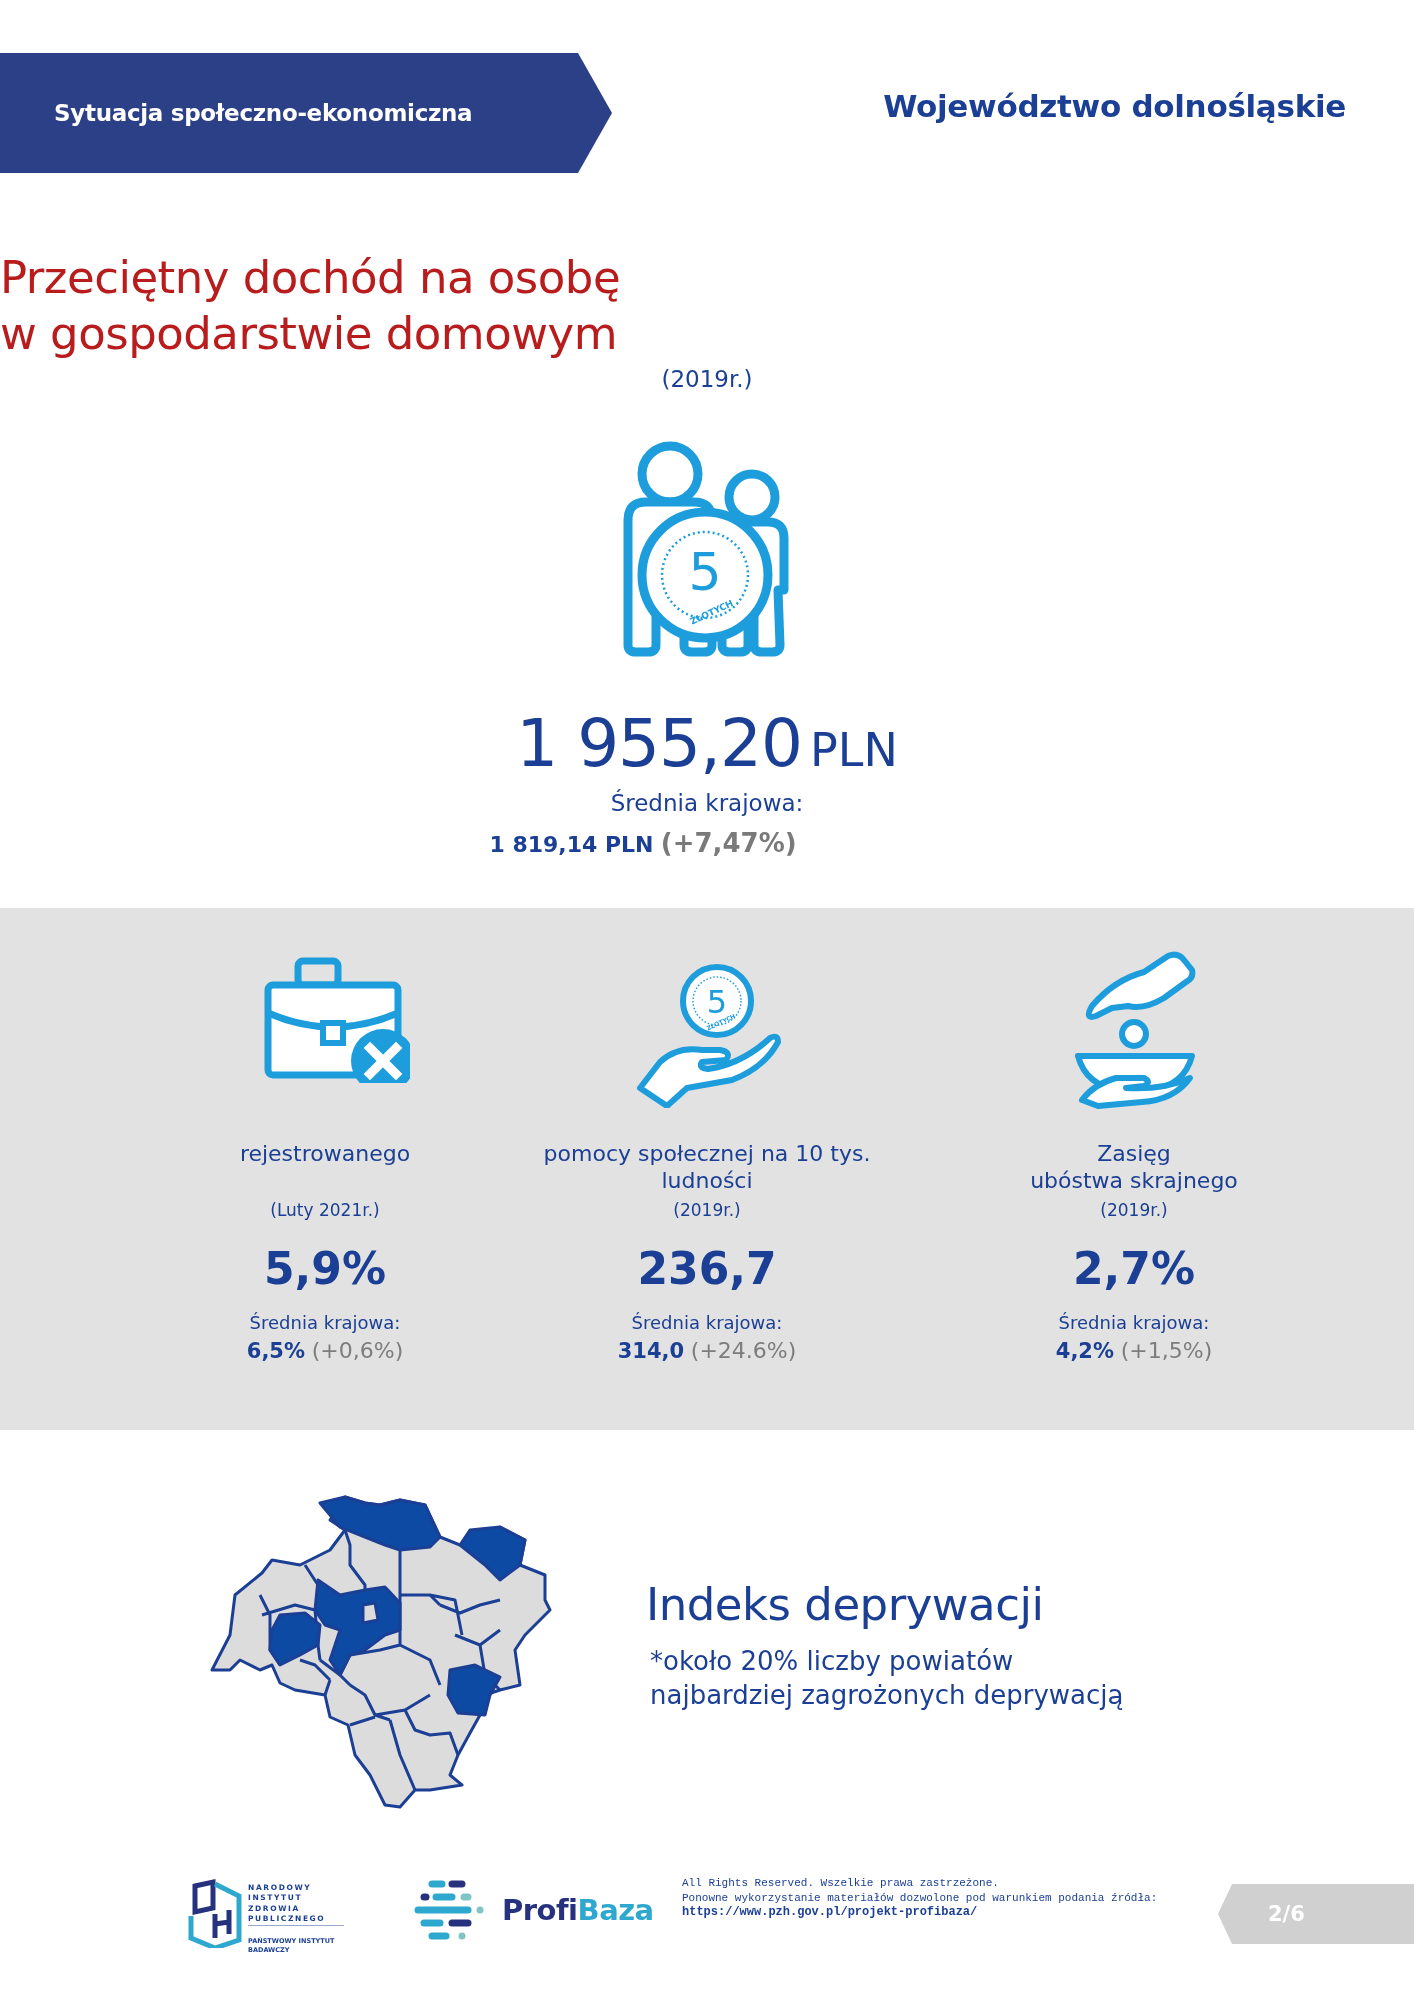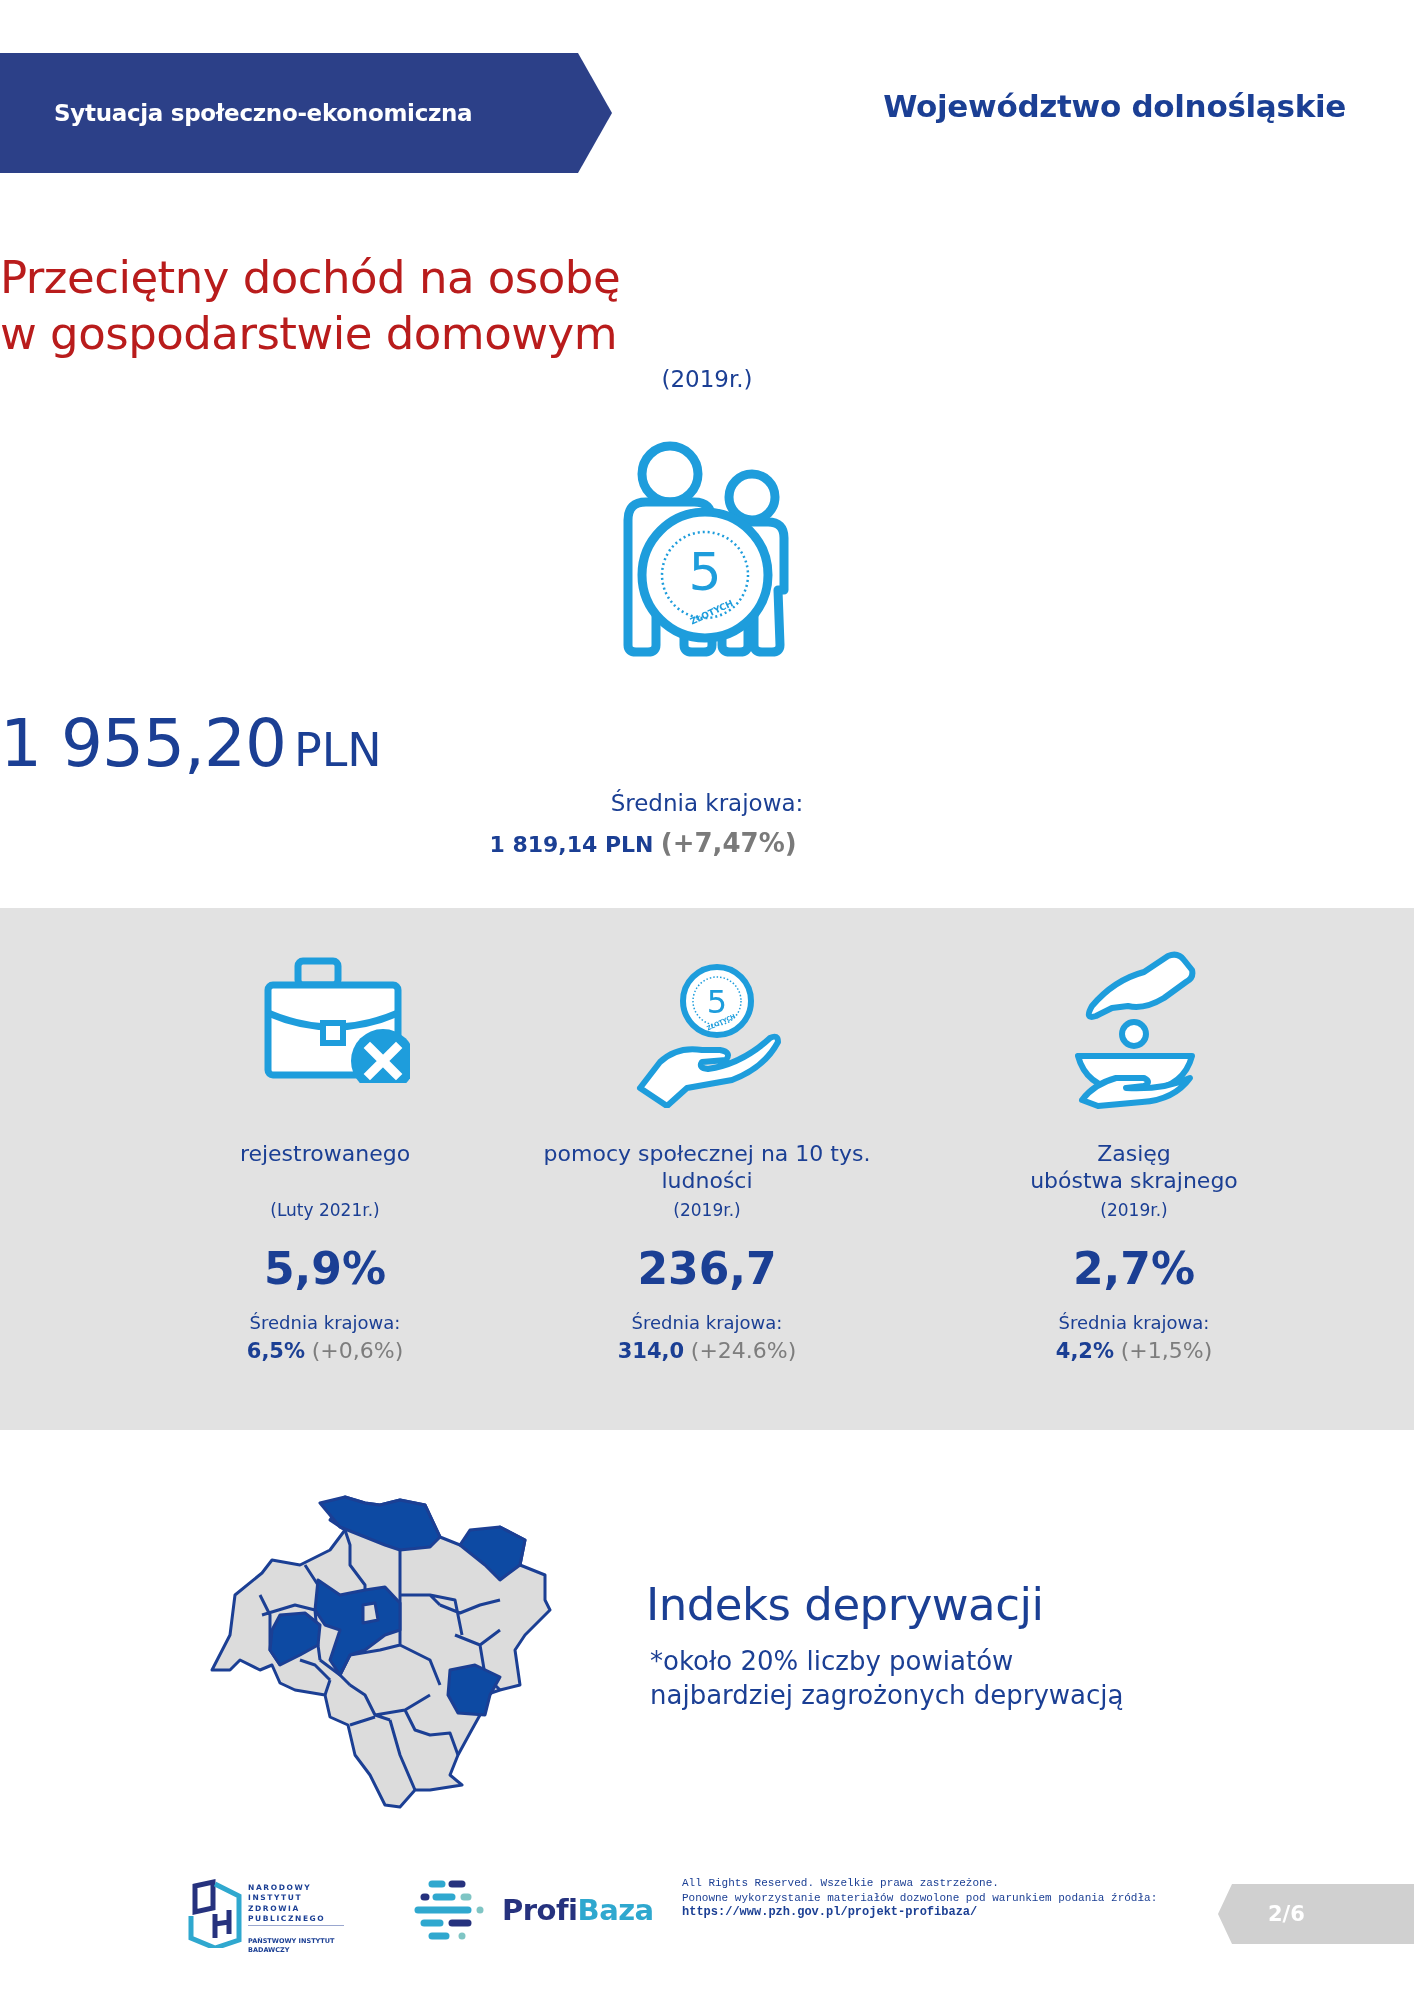--- a/index.html
+++ b/index.html
@@ -9,21 +9,21 @@
   .header-banner { position: absolute; left: 0; top: 53px; width: 612px; height: 120px; }
   .header-banner svg { position: absolute; left: 0; top: 0; }
   .header-banner .banner-text { position: absolute; left: 54px; top: 0; height: 120px; line-height: 120px; color: #ffffff; font-weight: bold; font-size: 23px; font-family: "DejaVu Sans", sans-serif; letter-spacing: -0.3px; }
   .region-title { position: absolute; right: 68px; top: 88px; font-size: 31px; font-weight: bold; color: #1b3f94; font-family: "DejaVu Sans", sans-serif; letter-spacing: -0.3px; }
 
   .main-title { position: absolute; left: 0; top: 250px; width: 1414px; font-size: 45px; line-height: 56px; color: #b91c1c; font-family: "DejaVu Sans", sans-serif; font-weight: normal; letter-spacing: -0.5px; }
   .main-year { position: absolute; left: 0; top: 366px; width: 1414px; text-align: center; font-size: 23px; color: #1b3f94; font-family: "DejaVu Sans", sans-serif; }
 
   .family-icon { position: absolute; left: 610px; top: 440px; }
 
-  .big-value { position: absolute; left: 0; top: 705px; width: 1414px; text-align: left; color: #1b3f94; font-family: "DejaVu Sans", sans-serif; }
+  .big-value { position: absolute; left: 0; top: 705px; width: 1414px; text-align: center; color: #1b3f94; font-family: "DejaVu Sans", sans-serif; }
   .big-value .num { font-size: 66px; font-weight: normal; letter-spacing: -1px; }
   .big-value .unit { font-size: 46px; margin-left: 8px; }
   .avg-label { position: absolute; left: 0; top: 790px; width: 1414px; text-align: center; font-size: 23px; color: #1b3f94; font-family: "DejaVu Sans", sans-serif; }
   .avg-line { position: absolute; left: 0; top: 828px; width: 1286px; text-align: center; font-size: 23px; font-family: "DejaVu Sans", sans-serif; }
   .avg-line .v { font-weight: bold; color: #1b3f94; font-size: 22px; }
   .avg-line .d { font-weight: bold; color: #7a7a7a; font-size: 26px; }
 
   .gray-band { position: absolute; left: 0; top: 908px; width: 1414px; height: 522px; background: #e2e2e2; }
   .stat { position: absolute; top: 0; width: 420px; text-align: center; }
   .stat .icon { position: absolute; left: 0; width: 420px; top: 45px; display: flex; justify-content: center; }

